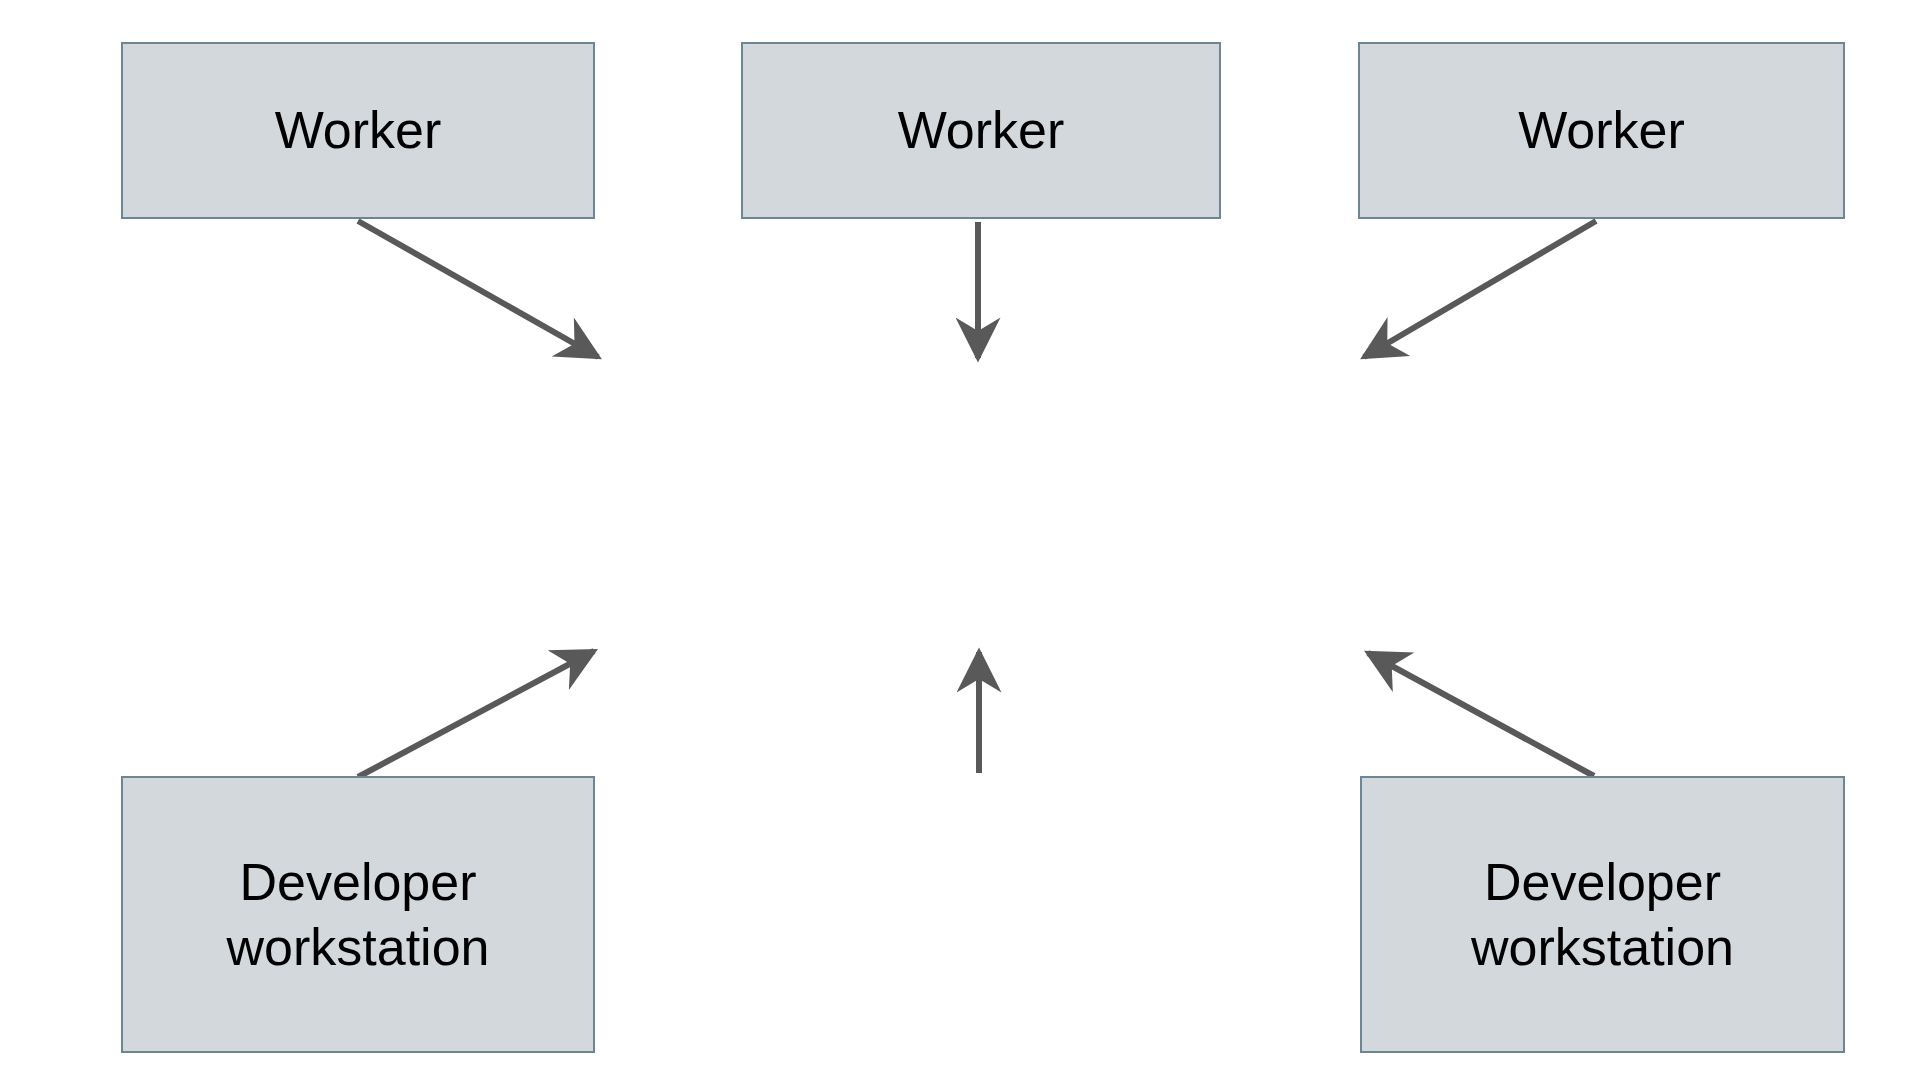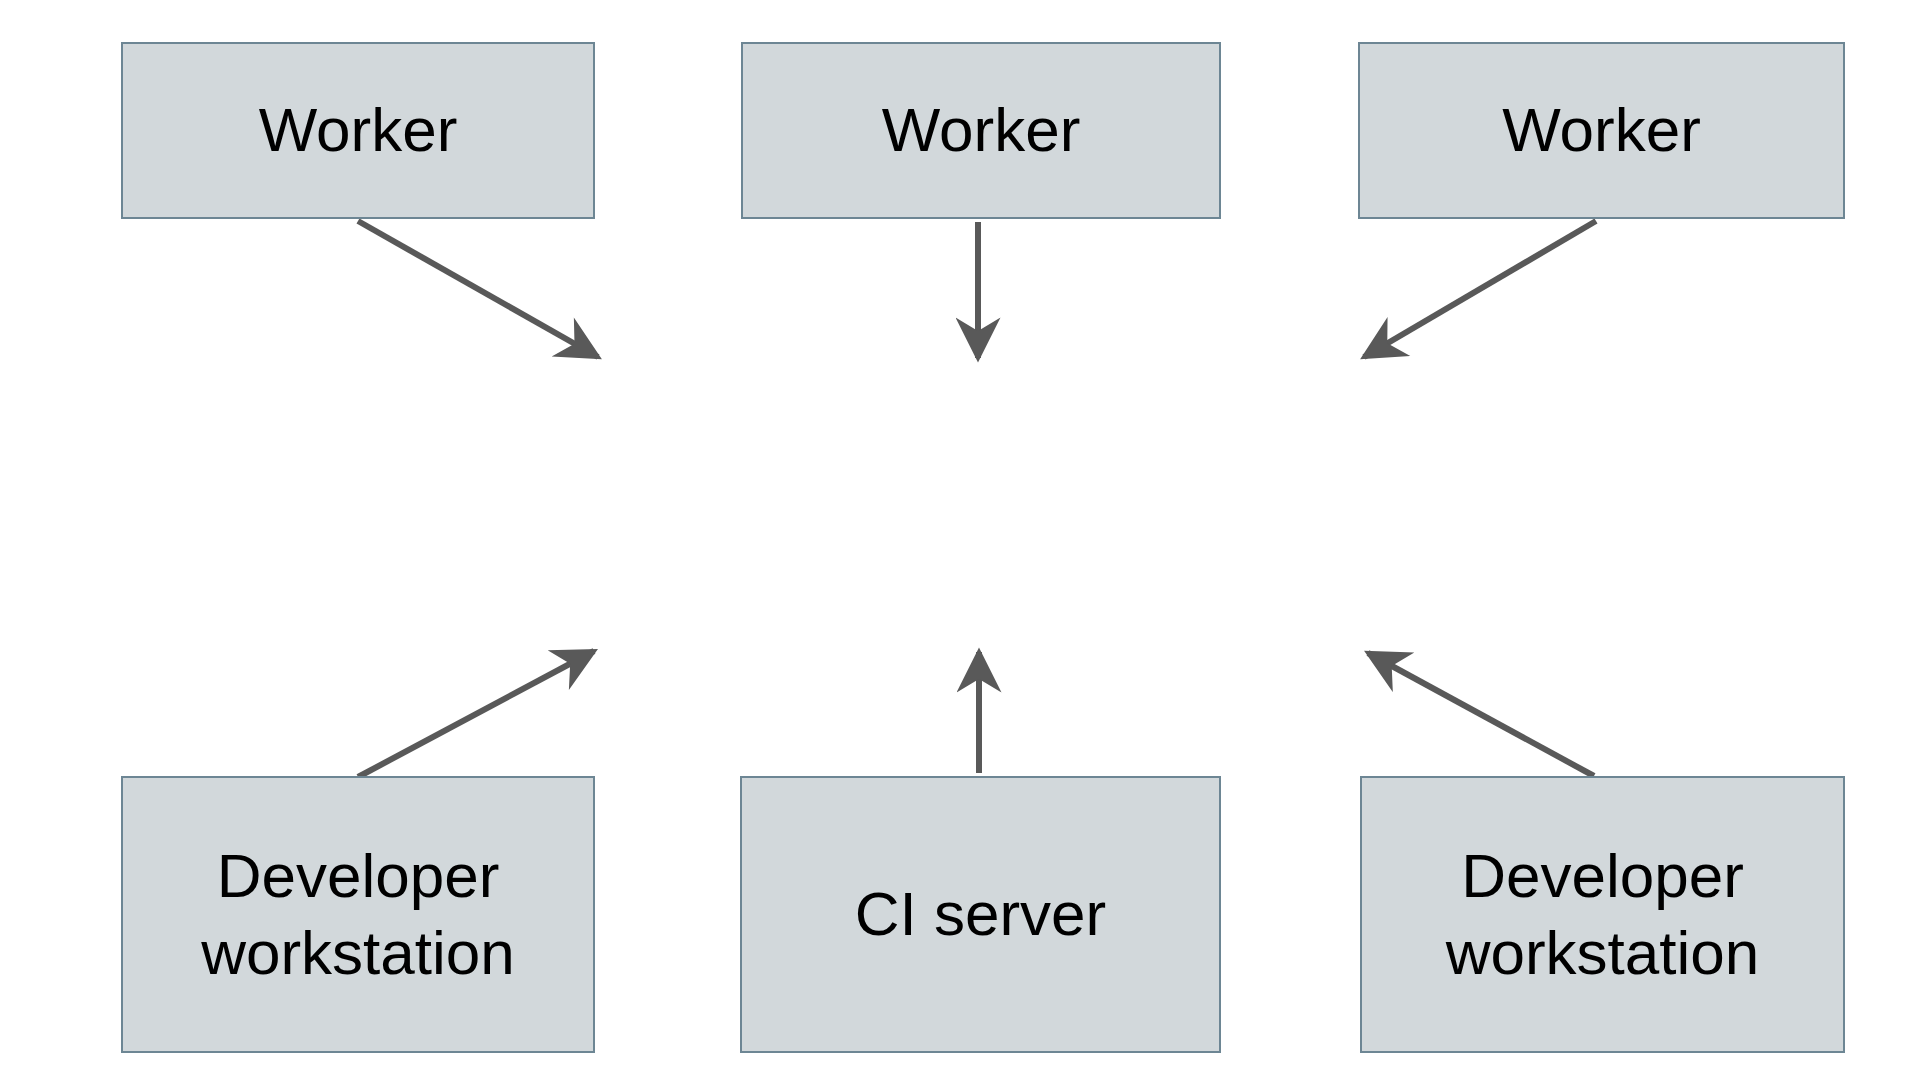--- a/index.html
+++ b/index.html
@@ -24,21 +24,21 @@
   }
   .node {
     position: absolute;
     background: var(--box-fill);
     border: 2px solid var(--box-border);
     display: flex;
     align-items: center;
     justify-content: center;
     text-align: center;
     color: var(--text);
-    font-size: 62px;
+    font-size: 52px;
     line-height: 1.24;
     letter-spacing: 0;
   }
   #n-worker-1      { left: 121px;  top: 42px;  width: 474px; height: 177px; }
   #n-worker-2      { left: 741px;  top: 42px;  width: 480px; height: 177px; }
   #n-worker-3      { left: 1358px; top: 42px;  width: 487px; height: 177px; }
   #n-build-master  { left: 593px;  top: 368px; width: 767px; height: 278px; }
   #n-dev-left      { left: 121px;  top: 776px; width: 474px; height: 277px; }
   #n-ci-server     { left: 740px;  top: 776px; width: 481px; height: 277px; }
   #n-dev-right     { left: 1360px; top: 776px; width: 485px; height: 277px; }
@@ -87,21 +87,18 @@
 
   <div class="node" id="n-worker-3">
     <span>Worker</span>
   </div>
 
 
   <div class="node" id="n-dev-left">
     <span>Developer workstation</span>
   </div>
 
-  <div class="node" id="n-ci-server">
-    <span>CI server</span>
-  </div>
 
   <div class="node" id="n-dev-right">
     <span>Developer workstation</span>
   </div>
 
 </div>
 
 </body></html>

